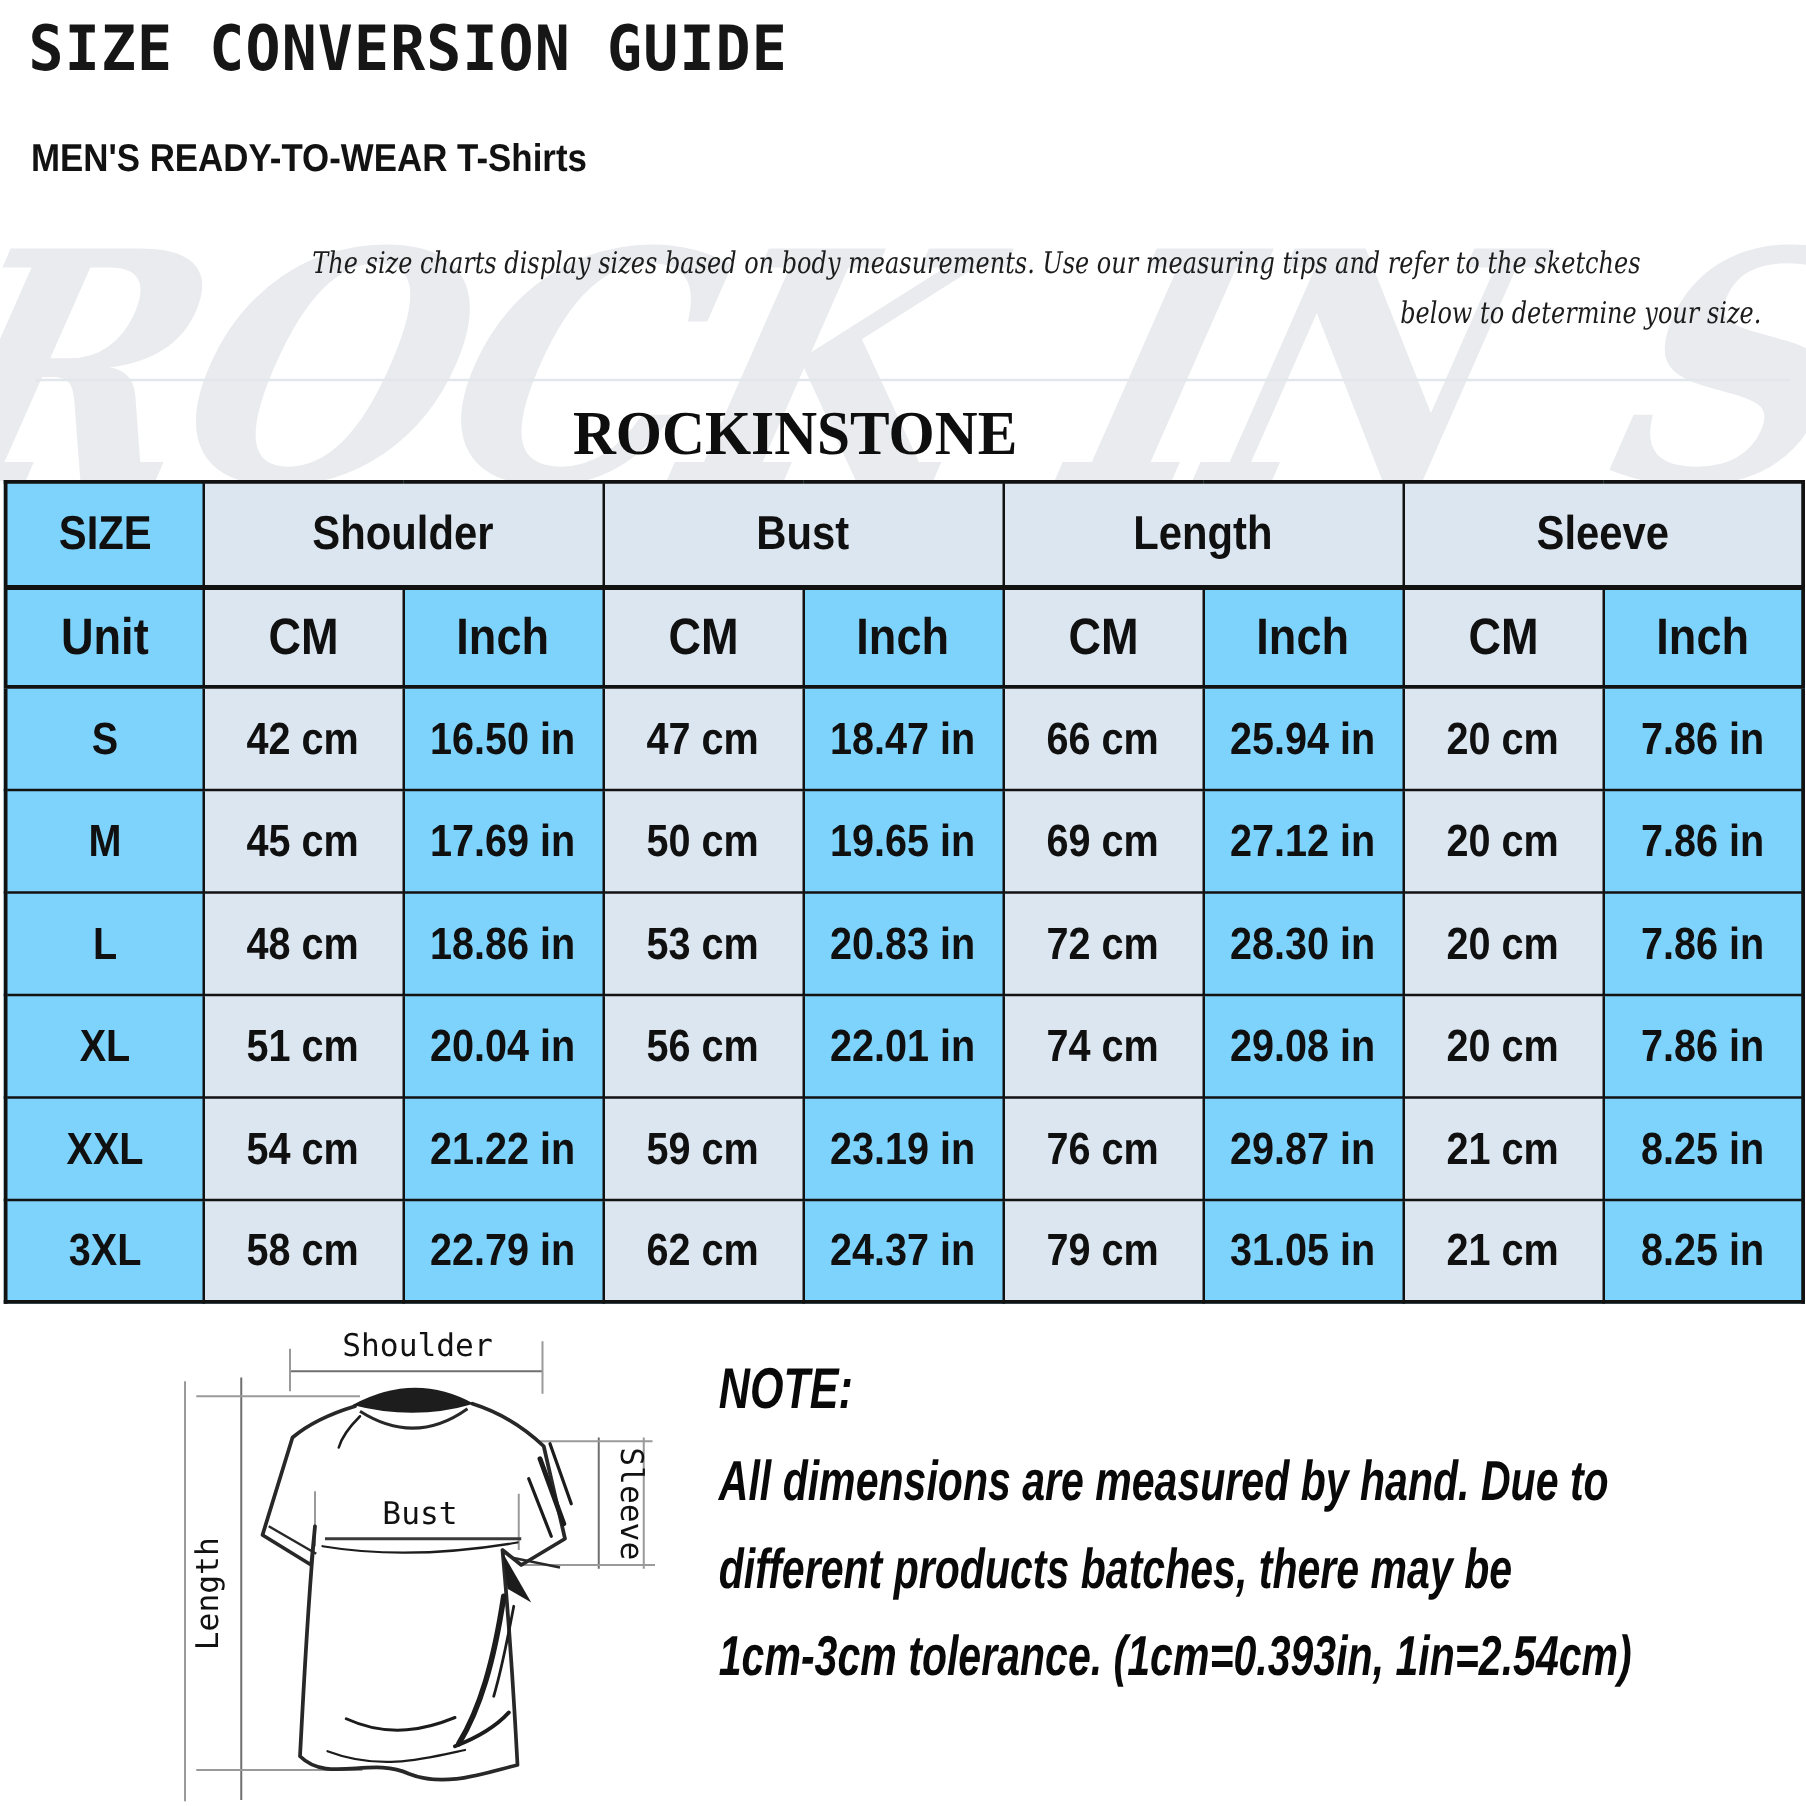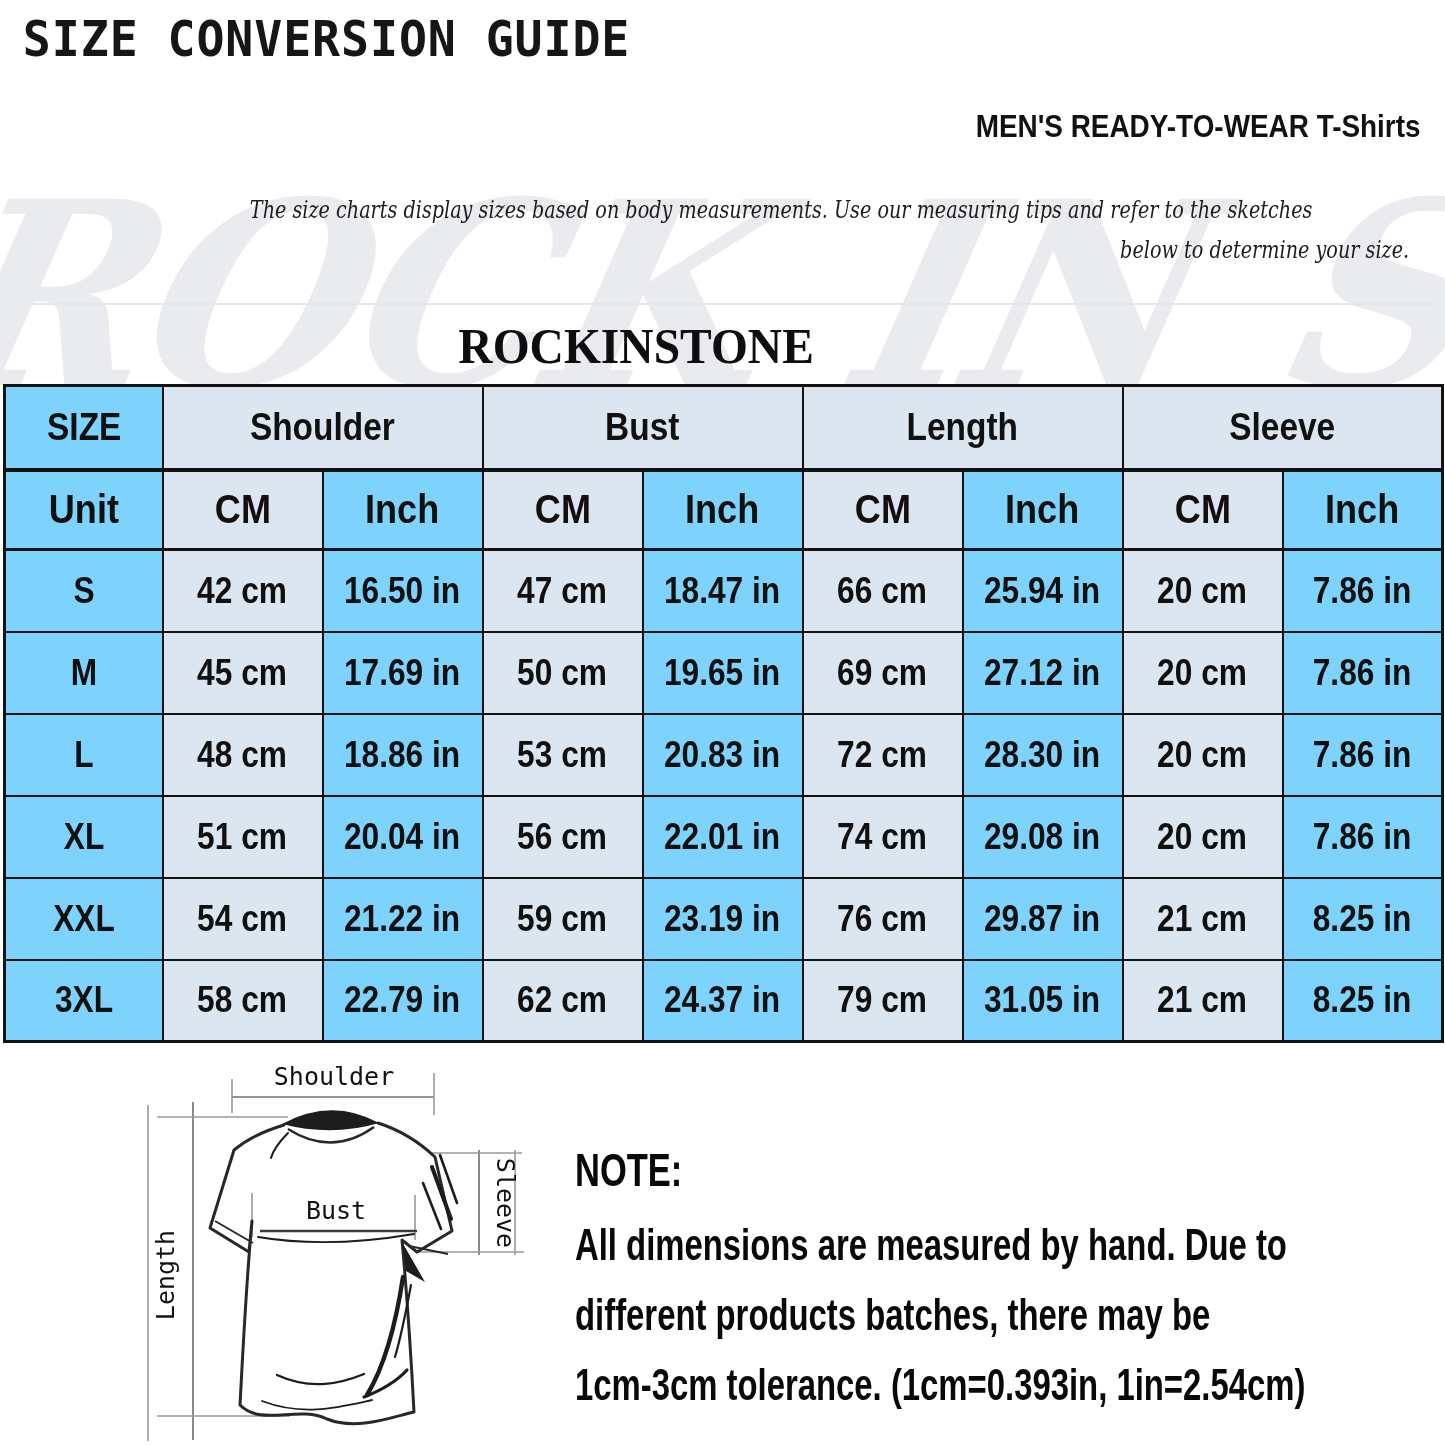--- a/index.html
+++ b/index.html
@@ -22,21 +22,21 @@
     background:#e3e6ea;z-index:0;
   }
   
   .title{
     position:absolute;left:0;top:10px;width:1368px;text-align:left;z-index:2;
     font-family:"DejaVu Sans Mono",monospace;font-weight:700;font-size:50px;
     letter-spacing:1px;color:#161616;
   }
   .title span{display:inline-block;transform:scaleX(.93);}
   .subtitle{
-    position:absolute;left:0;top:109px;width:1445px;text-align:right;z-index:2;
+    position:absolute;left:0;top:109px;width:1445px;text-align:left;z-index:2;
     font-weight:700;font-size:31px;color:#121212;
   }
   .subtitle .inner{display:inline-block;transform:scaleX(.9);}
   .subtitle .sub2{letter-spacing:0;}
   .desc{
     position:absolute;left:0;top:190px;width:1445px;text-align:right;z-index:2;
     font-family:"DejaVu Serif",serif;font-style:italic;font-size:24px;
     line-height:40px;color:#1c1c1c;
   }
   .desc div span{display:inline-block;transform:scaleX(.8);transform-origin:center;white-space:nowrap;}
@@ -62,21 +62,21 @@
   .size-table th span,.size-table td span{display:inline-block;transform:scaleX(.88);white-space:nowrap;}
   tr.group-row{height:84px;}
   tr.group-row th{border-bottom-width:4px;}
   tr.unit-row{height:80px;}
   tr.unit-row td{border-bottom-width:3px;font-size:41px;}
   tr.data-row{height:82px;}
   .blue{background:var(--cell_blue,#dce6f1);}
   
   .diagram{position:absolute;left:112px;top:1045px;z-index:2;}
   
-  .note{position:absolute;left:575px;top:1140px;z-index:2;width:860px;}
+  .note{position:absolute;left:575px;top:1080px;z-index:2;width:860px;font-style:italic;}
   .note-heading{
     font-weight:700;font-size:46px;line-height:60px;margin-bottom:10px;
     transform:scaleX(.75);transform-origin:0 50%;white-space:nowrap;color:#090909;
   }
   .note-line{
     font-weight:700;font-size:45px;line-height:70px;
     transform:scaleX(.73);transform-origin:0 50%;white-space:nowrap;color:#090909;
   }
   svg text{font-family:"DejaVu Sans Mono",monospace;font-size:25px;fill:#121212;}
 </style>

